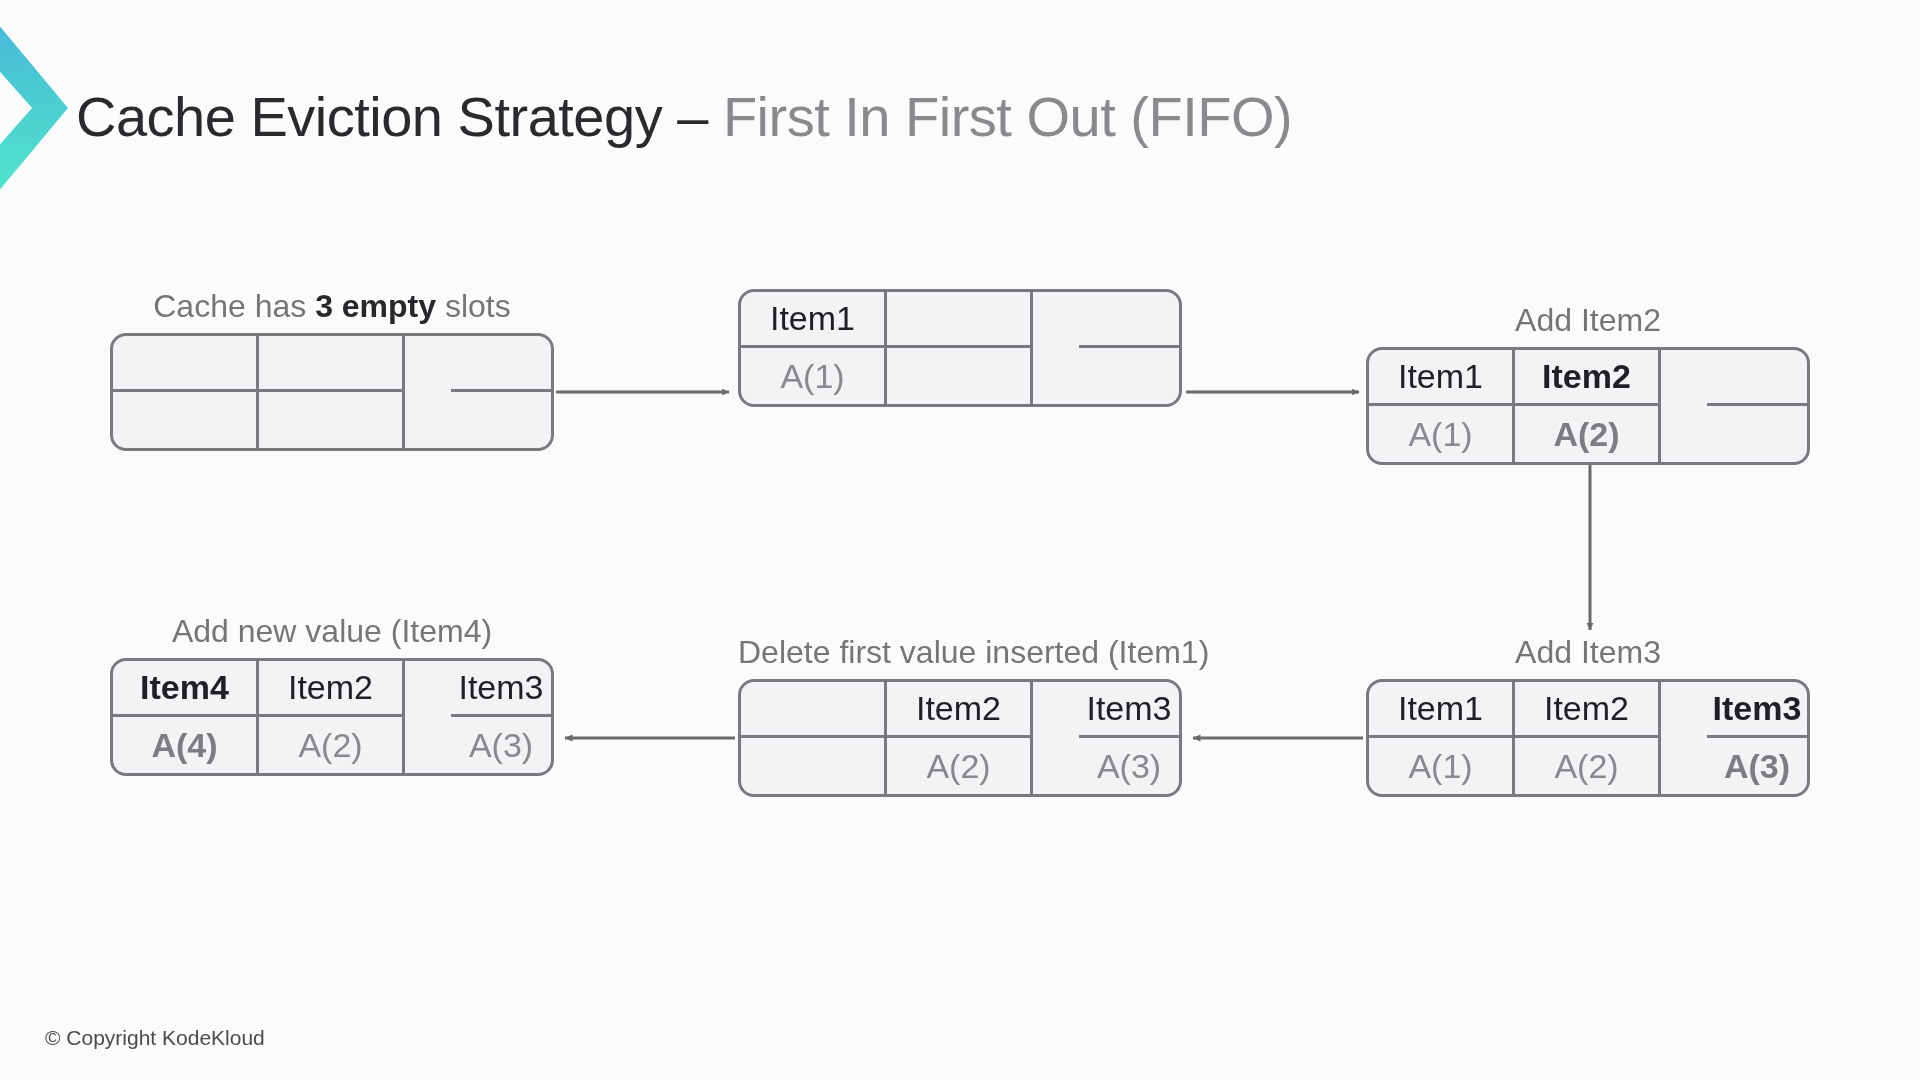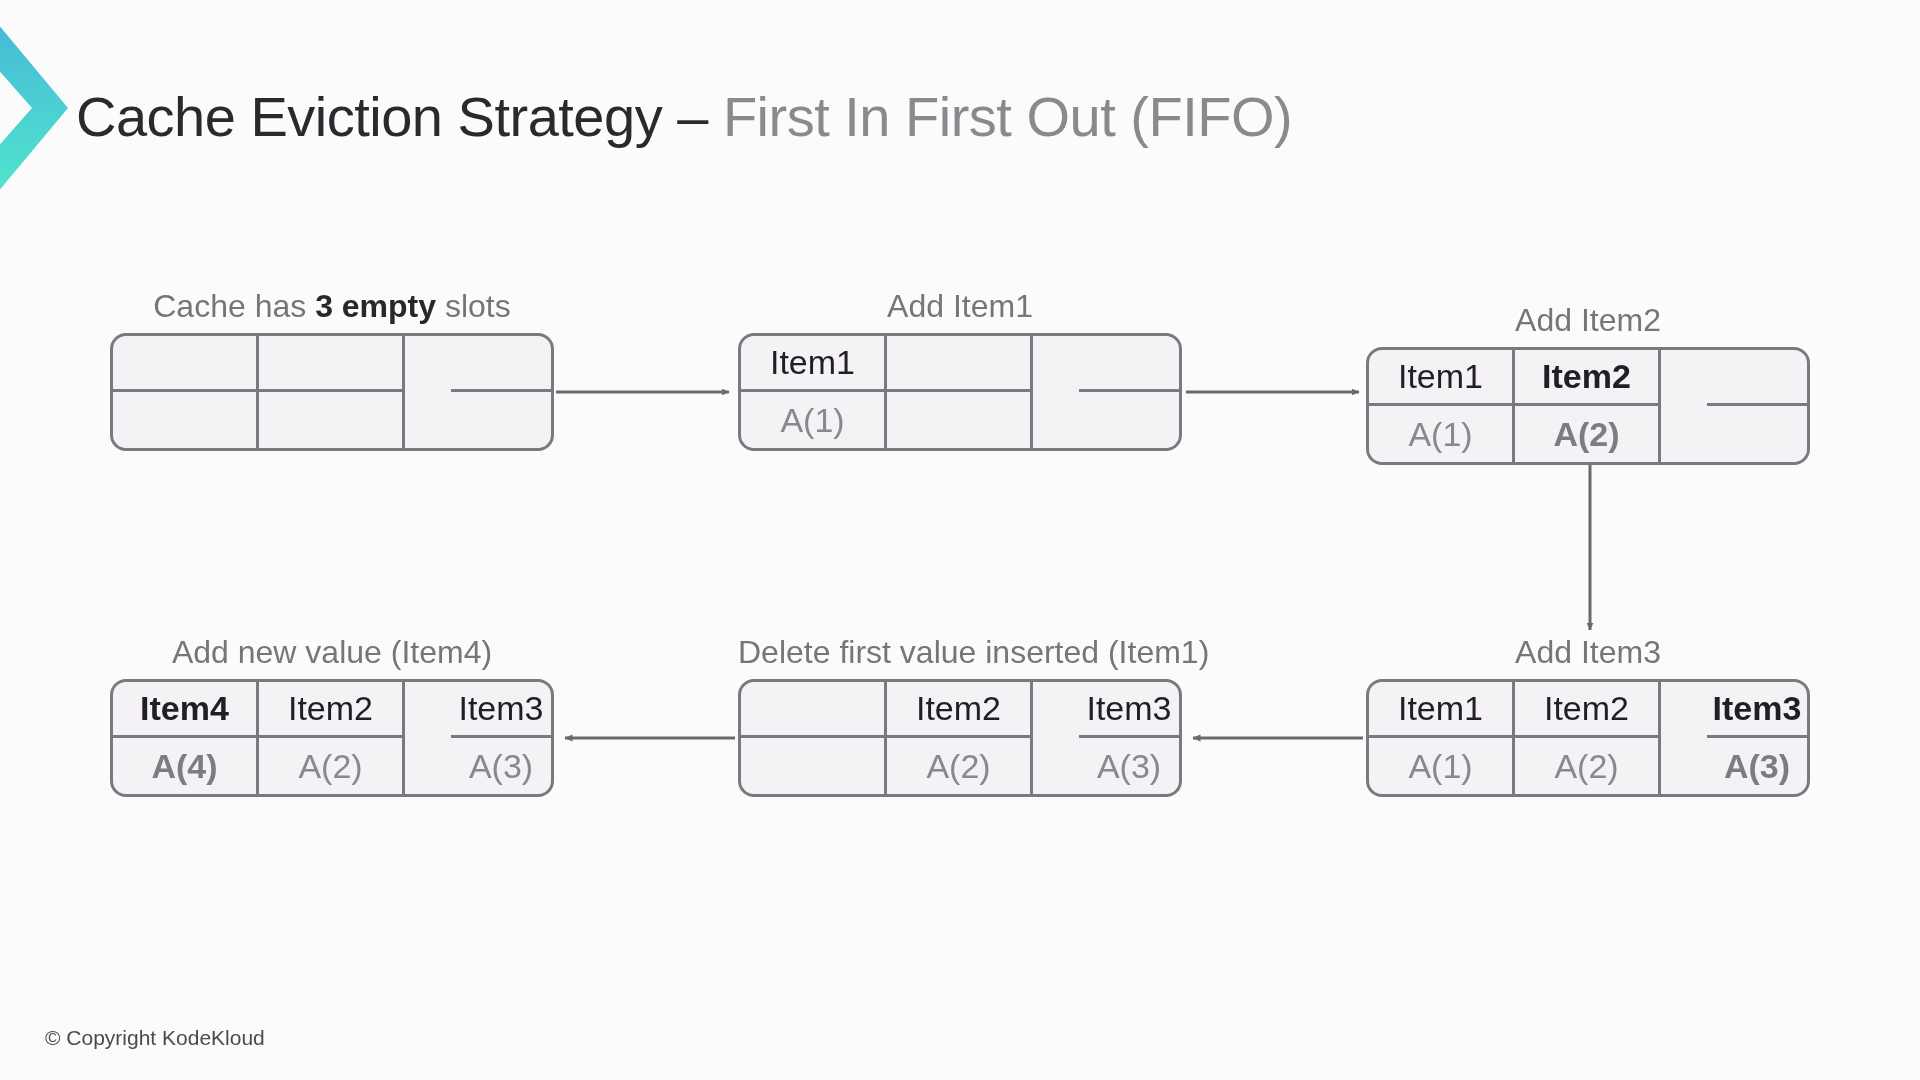--- a/index.html
+++ b/index.html
@@ -38,21 +38,21 @@
   
   .arrows{position:absolute;left:0;top:0;width:1920px;height:1080px;pointer-events:none;}
 
   
   .step{position:absolute;width:444px;}
   .s1{left:110px;top:289px;}
   .s2{left:738px;top:289px;}
   .s3{left:1366px;top:303px;}
   .s4{left:1366px;top:635px;}
   .s5{left:738px;top:635px;}
-  .s6{left:110px;top:635px;}
+  .s6{left:110px;top:614px;}
 
   .caption{
     text-align:center;font-size:32px;line-height:34px;height:34px;
     color:var(--caption);margin-bottom:10px;white-space:nowrap;
   }
   .caption .em{color:#2a272c;font-weight:600;}
 
   .cache-table{
     box-sizing:border-box;
     height:118px;width:444px;
@@ -122,21 +122,20 @@
       <div class="cell item"></div>
       <div class="cell item"></div>
       <div class="cell item"></div>
       <div class="cell value"></div>
       <div class="cell value"></div>
       <div class="cell value"></div>
     </div>
   </div>
 
   <div class="step s2">
-    <div class="caption"><span>Add Item1</span><span class="em"></span><span></span></div>
     <div class="cache-table">
       <div class="cell item plain">Item1</div>
       <div class="cell item"></div>
       <div class="cell item"></div>
       <div class="cell value muted">A(1)</div>
       <div class="cell value"></div>
       <div class="cell value"></div>
     </div>
   </div>
 

